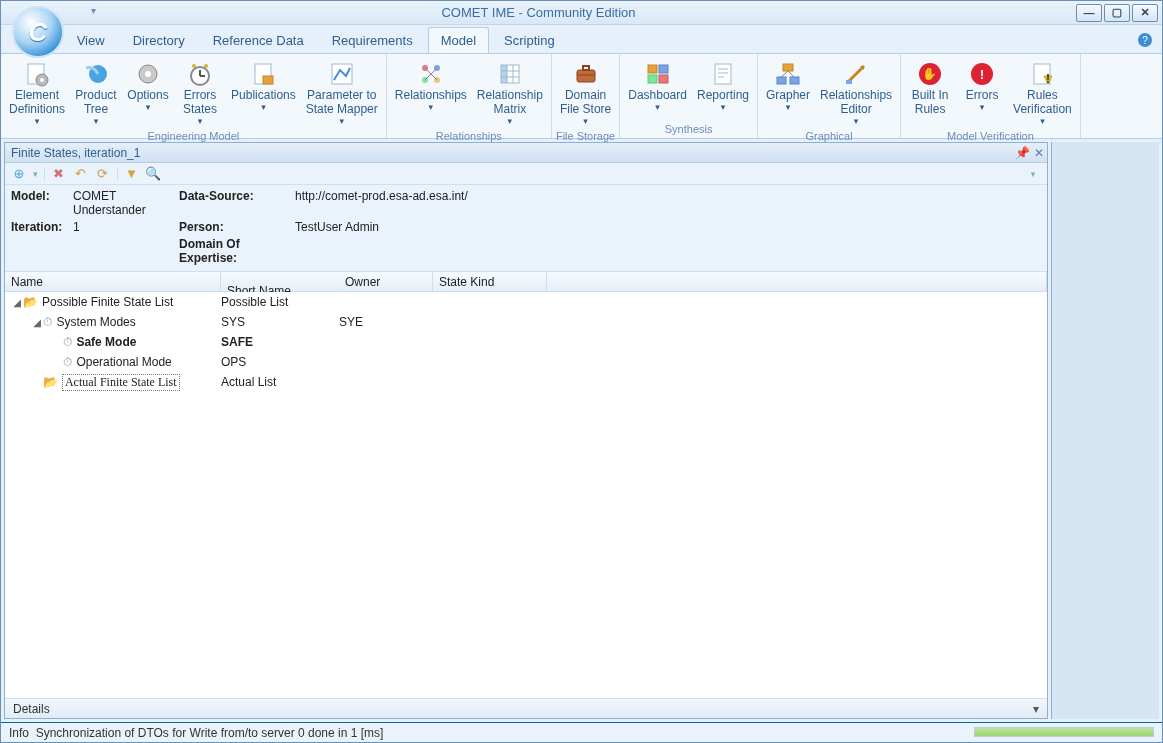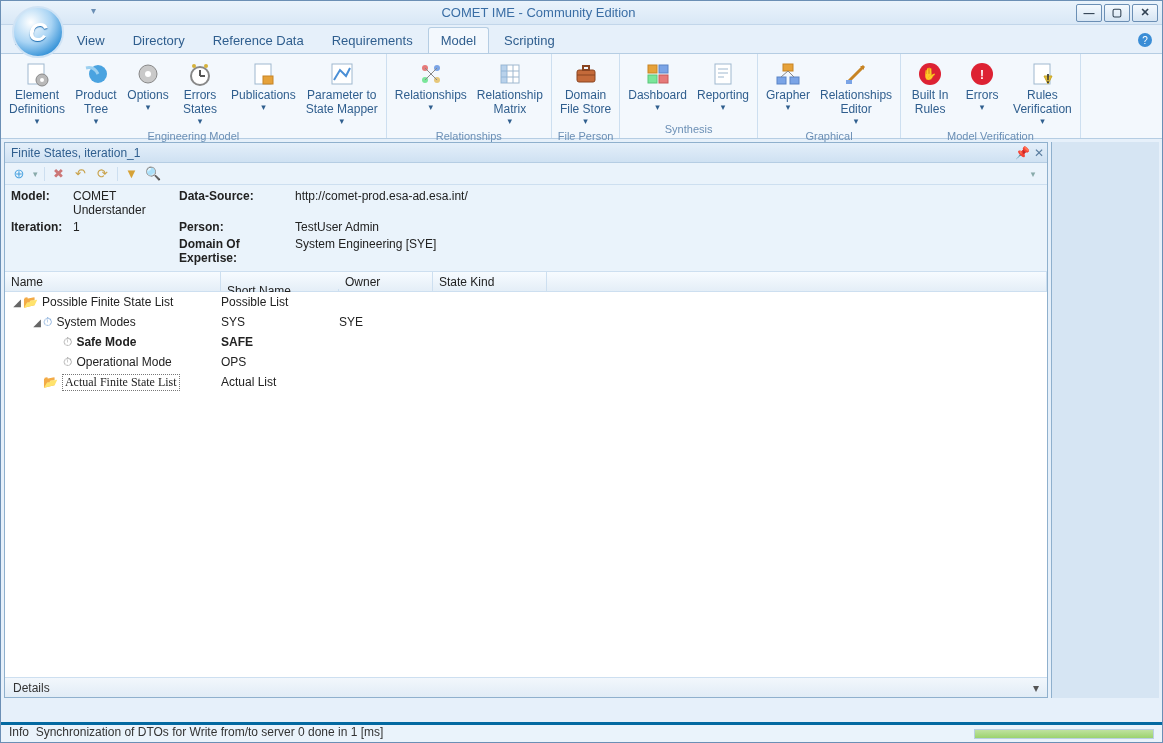--- a/index.html
+++ b/index.html
@@ -43,21 +43,21 @@
 .row { display:flex; align-items:center; height:20px; }
 .cell-name{width:216px; display:flex; align-items:center;} .cell-short{width:118px;} .cell-owner{width:94px;} .cell-kind{width:114px;}
 .exp { width:12px; text-align:center; color:#666; cursor:pointer; font-size:10px;}
 .ico-folder { color:#e0a040; margin-right:4px; }
 .ico-state { color:#7aa4d6; margin-right:4px; }
 .ico-mode { color:#999; margin-right:4px; }
 .bold { font-weight:bold; }
 .dotted { border:1px dotted #777; padding:0 2px;font-family:Liberation Serif, serif; }
 .details-bar { height:20px; background:linear-gradient(#f2f7fc,#e1ecf6); border-top:1px solid #cddff0; display:flex; align-items:center; padding:0 8px; color:#333; }
 .details-bar .sp{flex:1;} .details-bar .dd{color:#555; cursor:pointer;}
-.statusbar { height:20px; background:#eaf3fb; border-top:3px solid #0369a1; display:flex; align-items:flex-start; padding:0 8px; color:#333; position:relative;margin-top:21px;}
+.statusbar { height:20px; background:#eaf3fb; border-top:1px solid #0369a1; display:flex; align-items:center; padding:0 8px; color:#333; position:relative;}
 .statusbar .prog { position:absolute; right:8px; top:4px; width:180px; height:10px; background:#dfe9f3; border:1px solid #b9cfe2;}
 .statusbar .prog .fill{ width:100%; height:100%; background:linear-gradient(#bfe29f,#9cd36e);}
 svg { display:block; }
 </style>
 </head>
 <body>
 
 <div class="window">
   <div class="titlebar">
     <div class="qat">▾</div>
@@ -198,21 +198,21 @@
                 <rect x="5" y="10" width="18" height="12" rx="2" fill="#c46a3a" stroke="#8a4420"></rect>
                 <rect x="11" y="6" width="6" height="4" fill="none" stroke="#8a4420" stroke-width="2"></rect>
                 <line x1="5" y1="15" x2="23" y2="15" stroke="#8a4420"></line>
               </svg>
             </div>
             <div class="lbl">Domain
 File Store</div>
             <div class="dd">▾</div>
           </div>
         </div>
-        <div class="rgroup-label">File Person</div>
+        <div class="rgroup-label">File Storage</div>
       </div>
       <div class="rgroup">
         <div class="rgroup-items">
           <div class="rbtn">
             <div class="ico">
               <svg width="28" height="28">
                 <rect x="4" y="5" width="9" height="8" fill="#e6a23a" stroke="#c78424"></rect>
                 <rect x="15" y="5" width="9" height="8" fill="#7aa4e6" stroke="#5a84c6"></rect>
                 <rect x="4" y="15" width="9" height="8" fill="#7ae69a" stroke="#5ac67a"></rect>
                 <rect x="15" y="15" width="9" height="8" fill="#e67a7a" stroke="#c65a5a"></rect>
@@ -331,21 +331,20 @@
         <span>COMET Understander</span>
         <b>Data-Source:</b>
         <span>http://comet-prod.esa-ad.esa.int/</span>
         <b>Iteration:</b>
         <span>1</span>
         <b>Person:</b>
         <span>TestUser Admin</span>
         <span></span>
           <span></span>
         <b>Domain Of Expertise:</b>
-        <span>System Engineering [SYE]</span>
       </div>
       <div class="grid-head">
         <div class="gh name">Name</div>
         <div class="gh short">Short Name</div>
         <div class="gh owner">Owner</div>
         <div class="gh kind">State Kind</div>
         <div class="gh rest"></div>
       </div>
       <div class="tree" id="tree">
           <div class="row">

